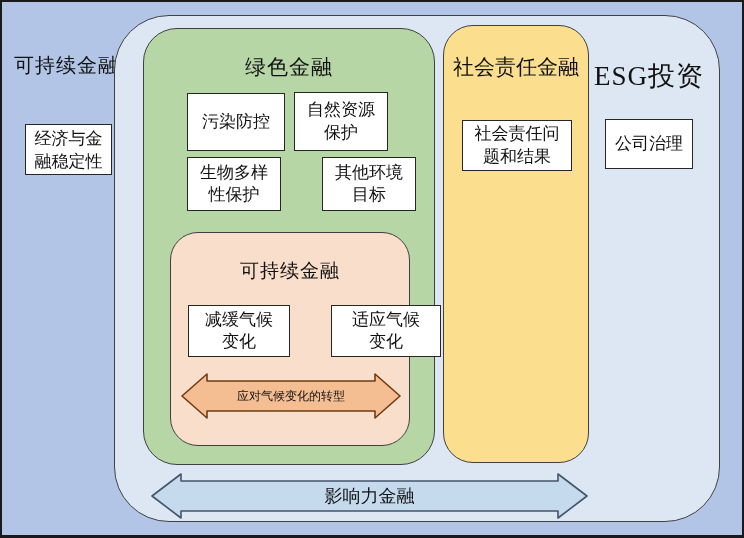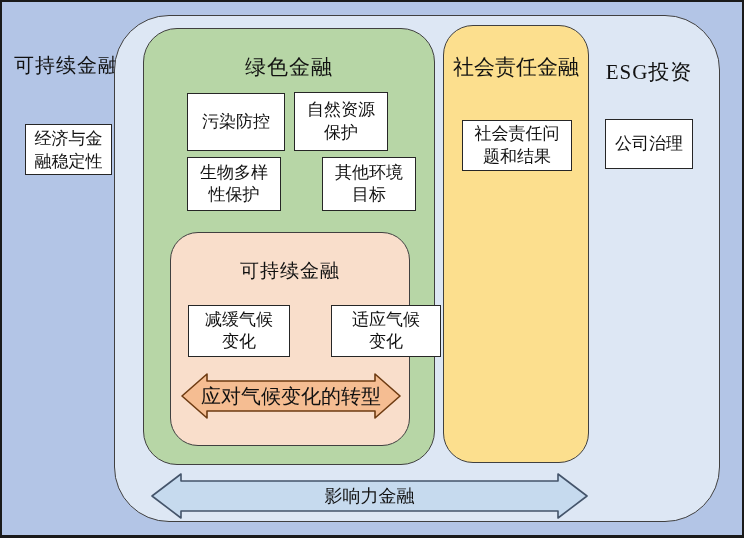--- a/index.html
+++ b/index.html
@@ -22,25 +22,25 @@
   .green-panel{position:absolute;left:28px;top:12px;width:292px;height:437px;
     background:var(--green-bg);border:1.3px solid var(--panel-border);border-radius:34px;}
   .panel-title{text-align:center;font-size:21px;padding-top:24px;letter-spacing:1px;}
   .climate-panel{position:absolute;left:26px;top:203px;width:240px;height:214px;
     background:var(--peach-bg);border:1.3px solid var(--panel-border);border-radius:28px;}
   .climate-title{text-align:center;font-size:19px;padding-top:25px;letter-spacing:1px;}
   .yellow-panel{position:absolute;left:328px;top:9px;width:146px;height:438px;
     background:var(--yellow-bg);border:1.3px solid var(--panel-border);border-radius:30px;}
   .yellow-panel .panel-title{padding-top:27px;letter-spacing:0;}
   .esg-title{position:absolute;left:470px;top:42px;width:128px;text-align:center;
-    font-size:21px;letter-spacing:1px;}
+    font-size:27px;letter-spacing:1px;}
   .arrow-wrap{position:absolute;}
   .arrow-wrap svg{display:block;}
   .arrow-label{position:absolute;left:0;right:0;top:0;bottom:0;display:flex;
-    align-items:center;justify-content:center;font-size:20px;}
+    align-items:center;justify-content:center;font-size:12px;}
   .impact-label{font-size:18px;}
 </style>
 </head>
 <body>
 
 <div class="canvas">
 
   <div class="outer-label">可持续金融</div>
 
   <div class="wbox" style="left:23px;top:122px;width:87px;height:51px;">

